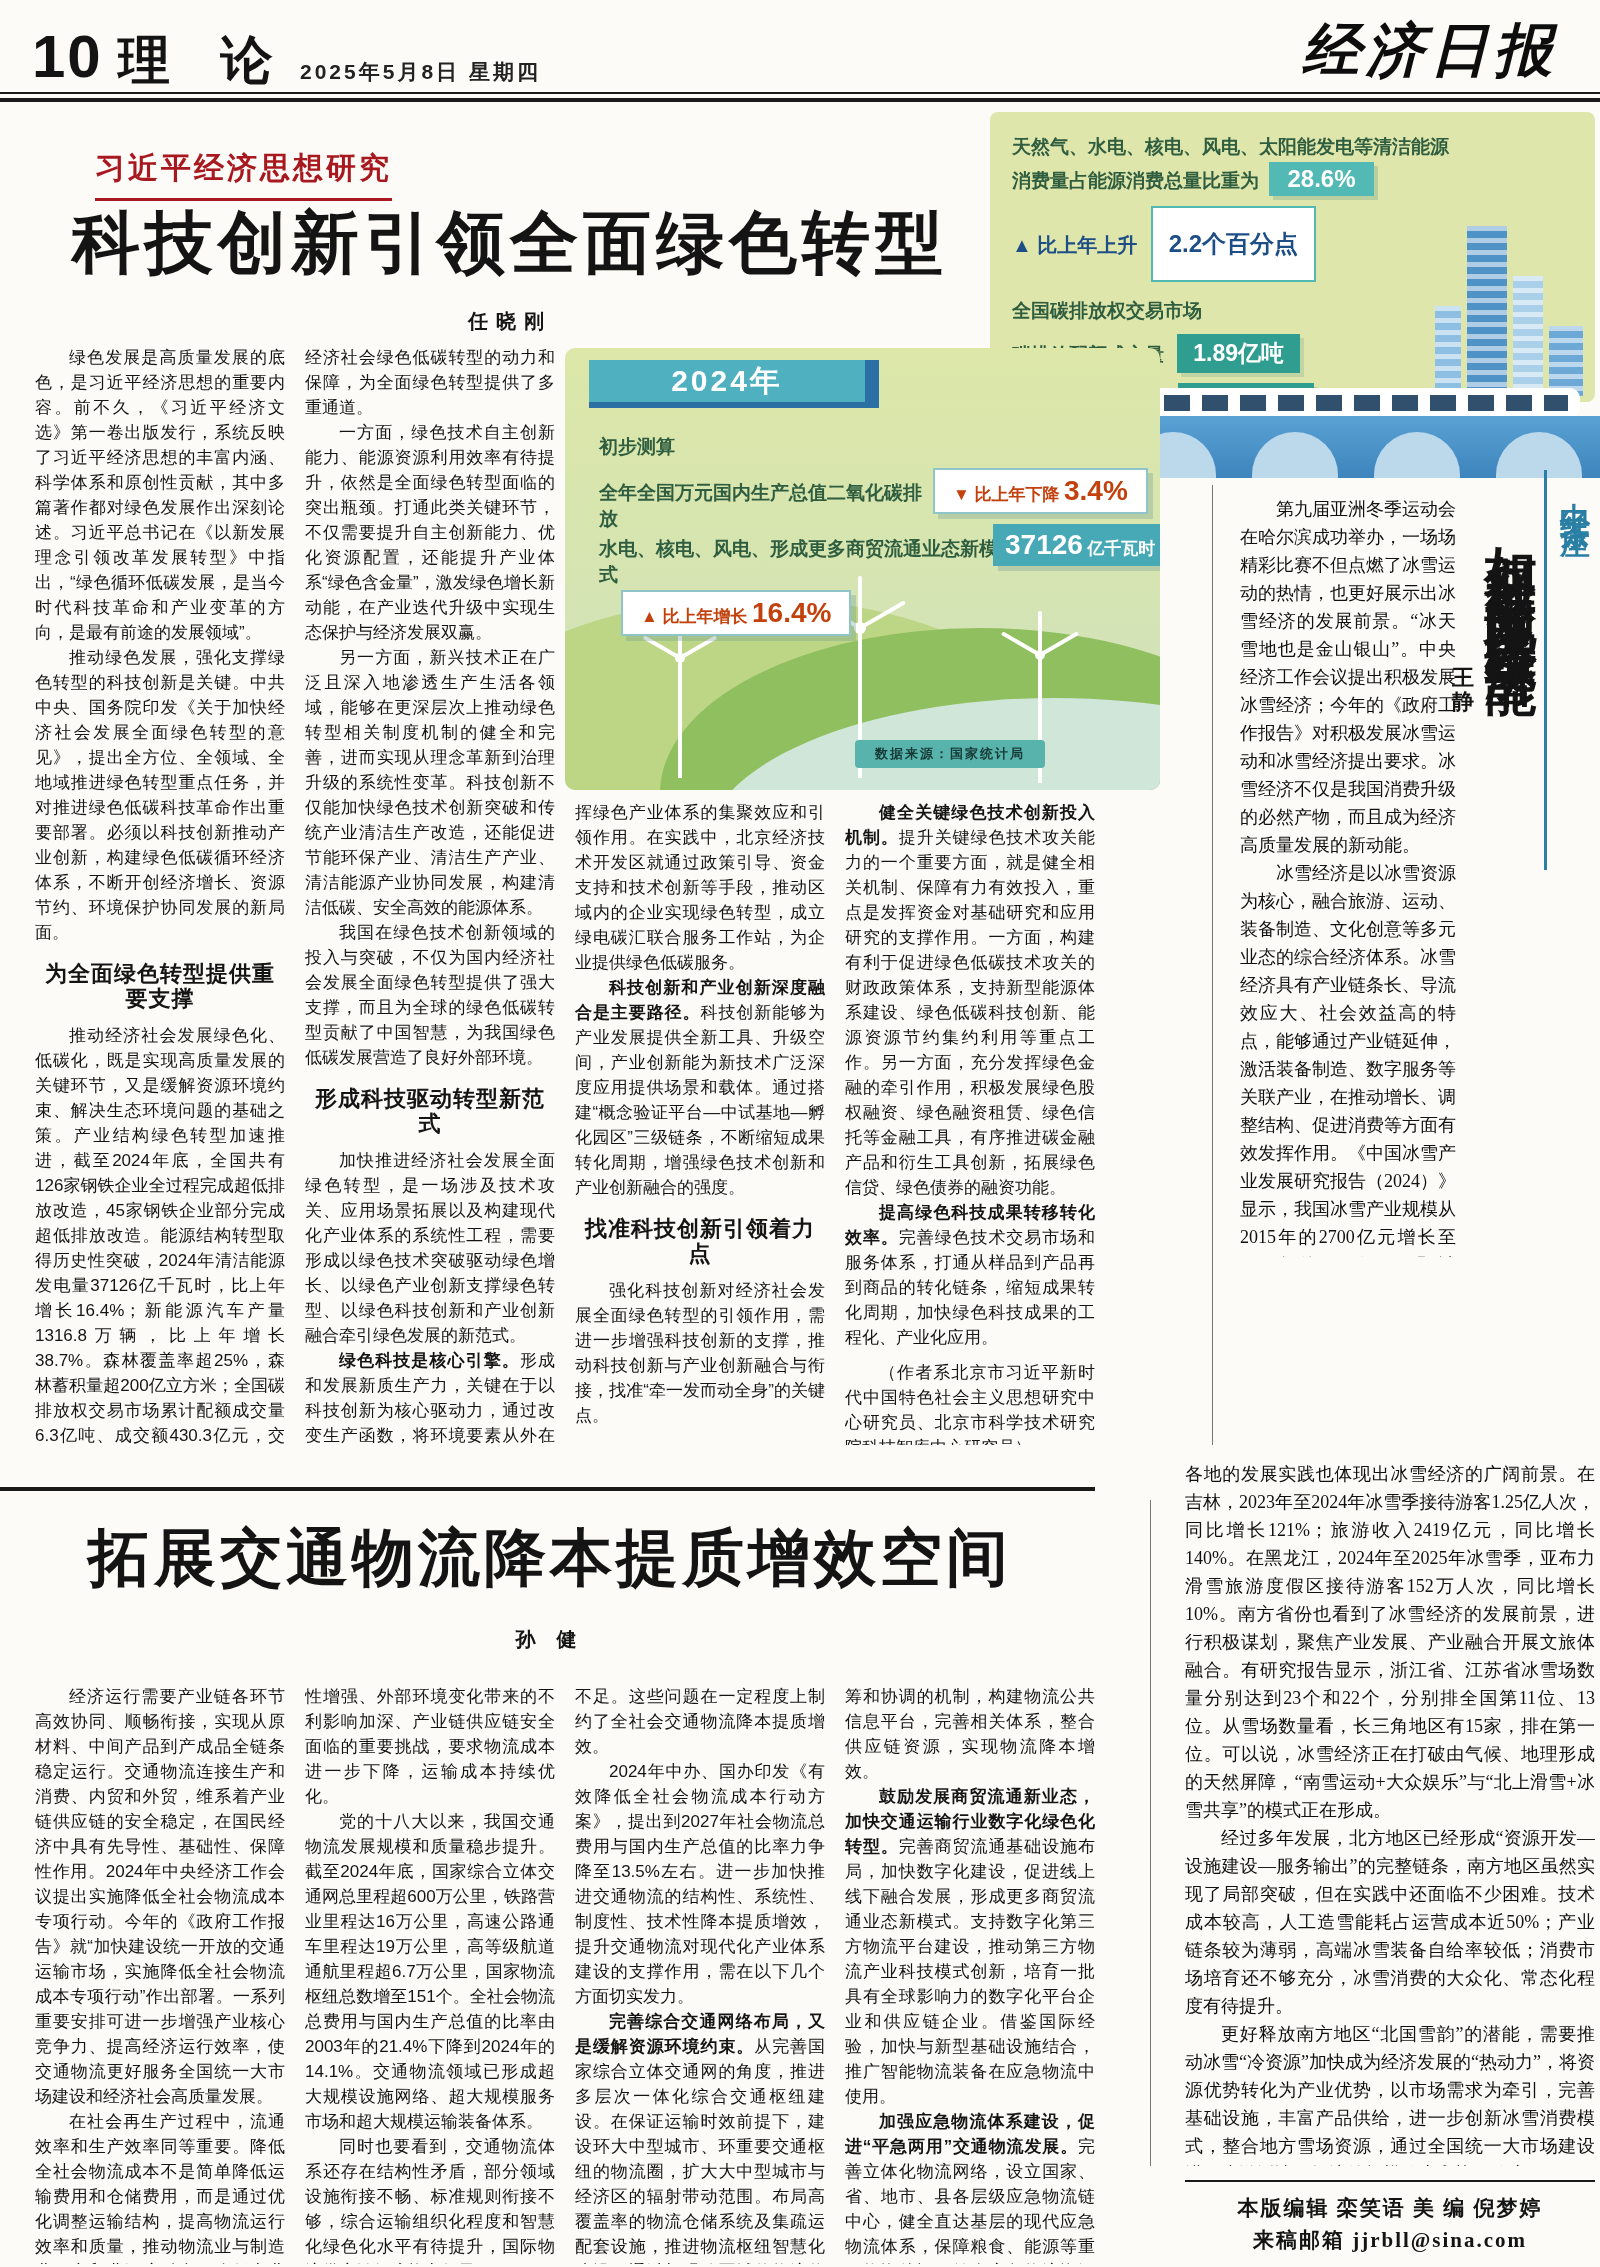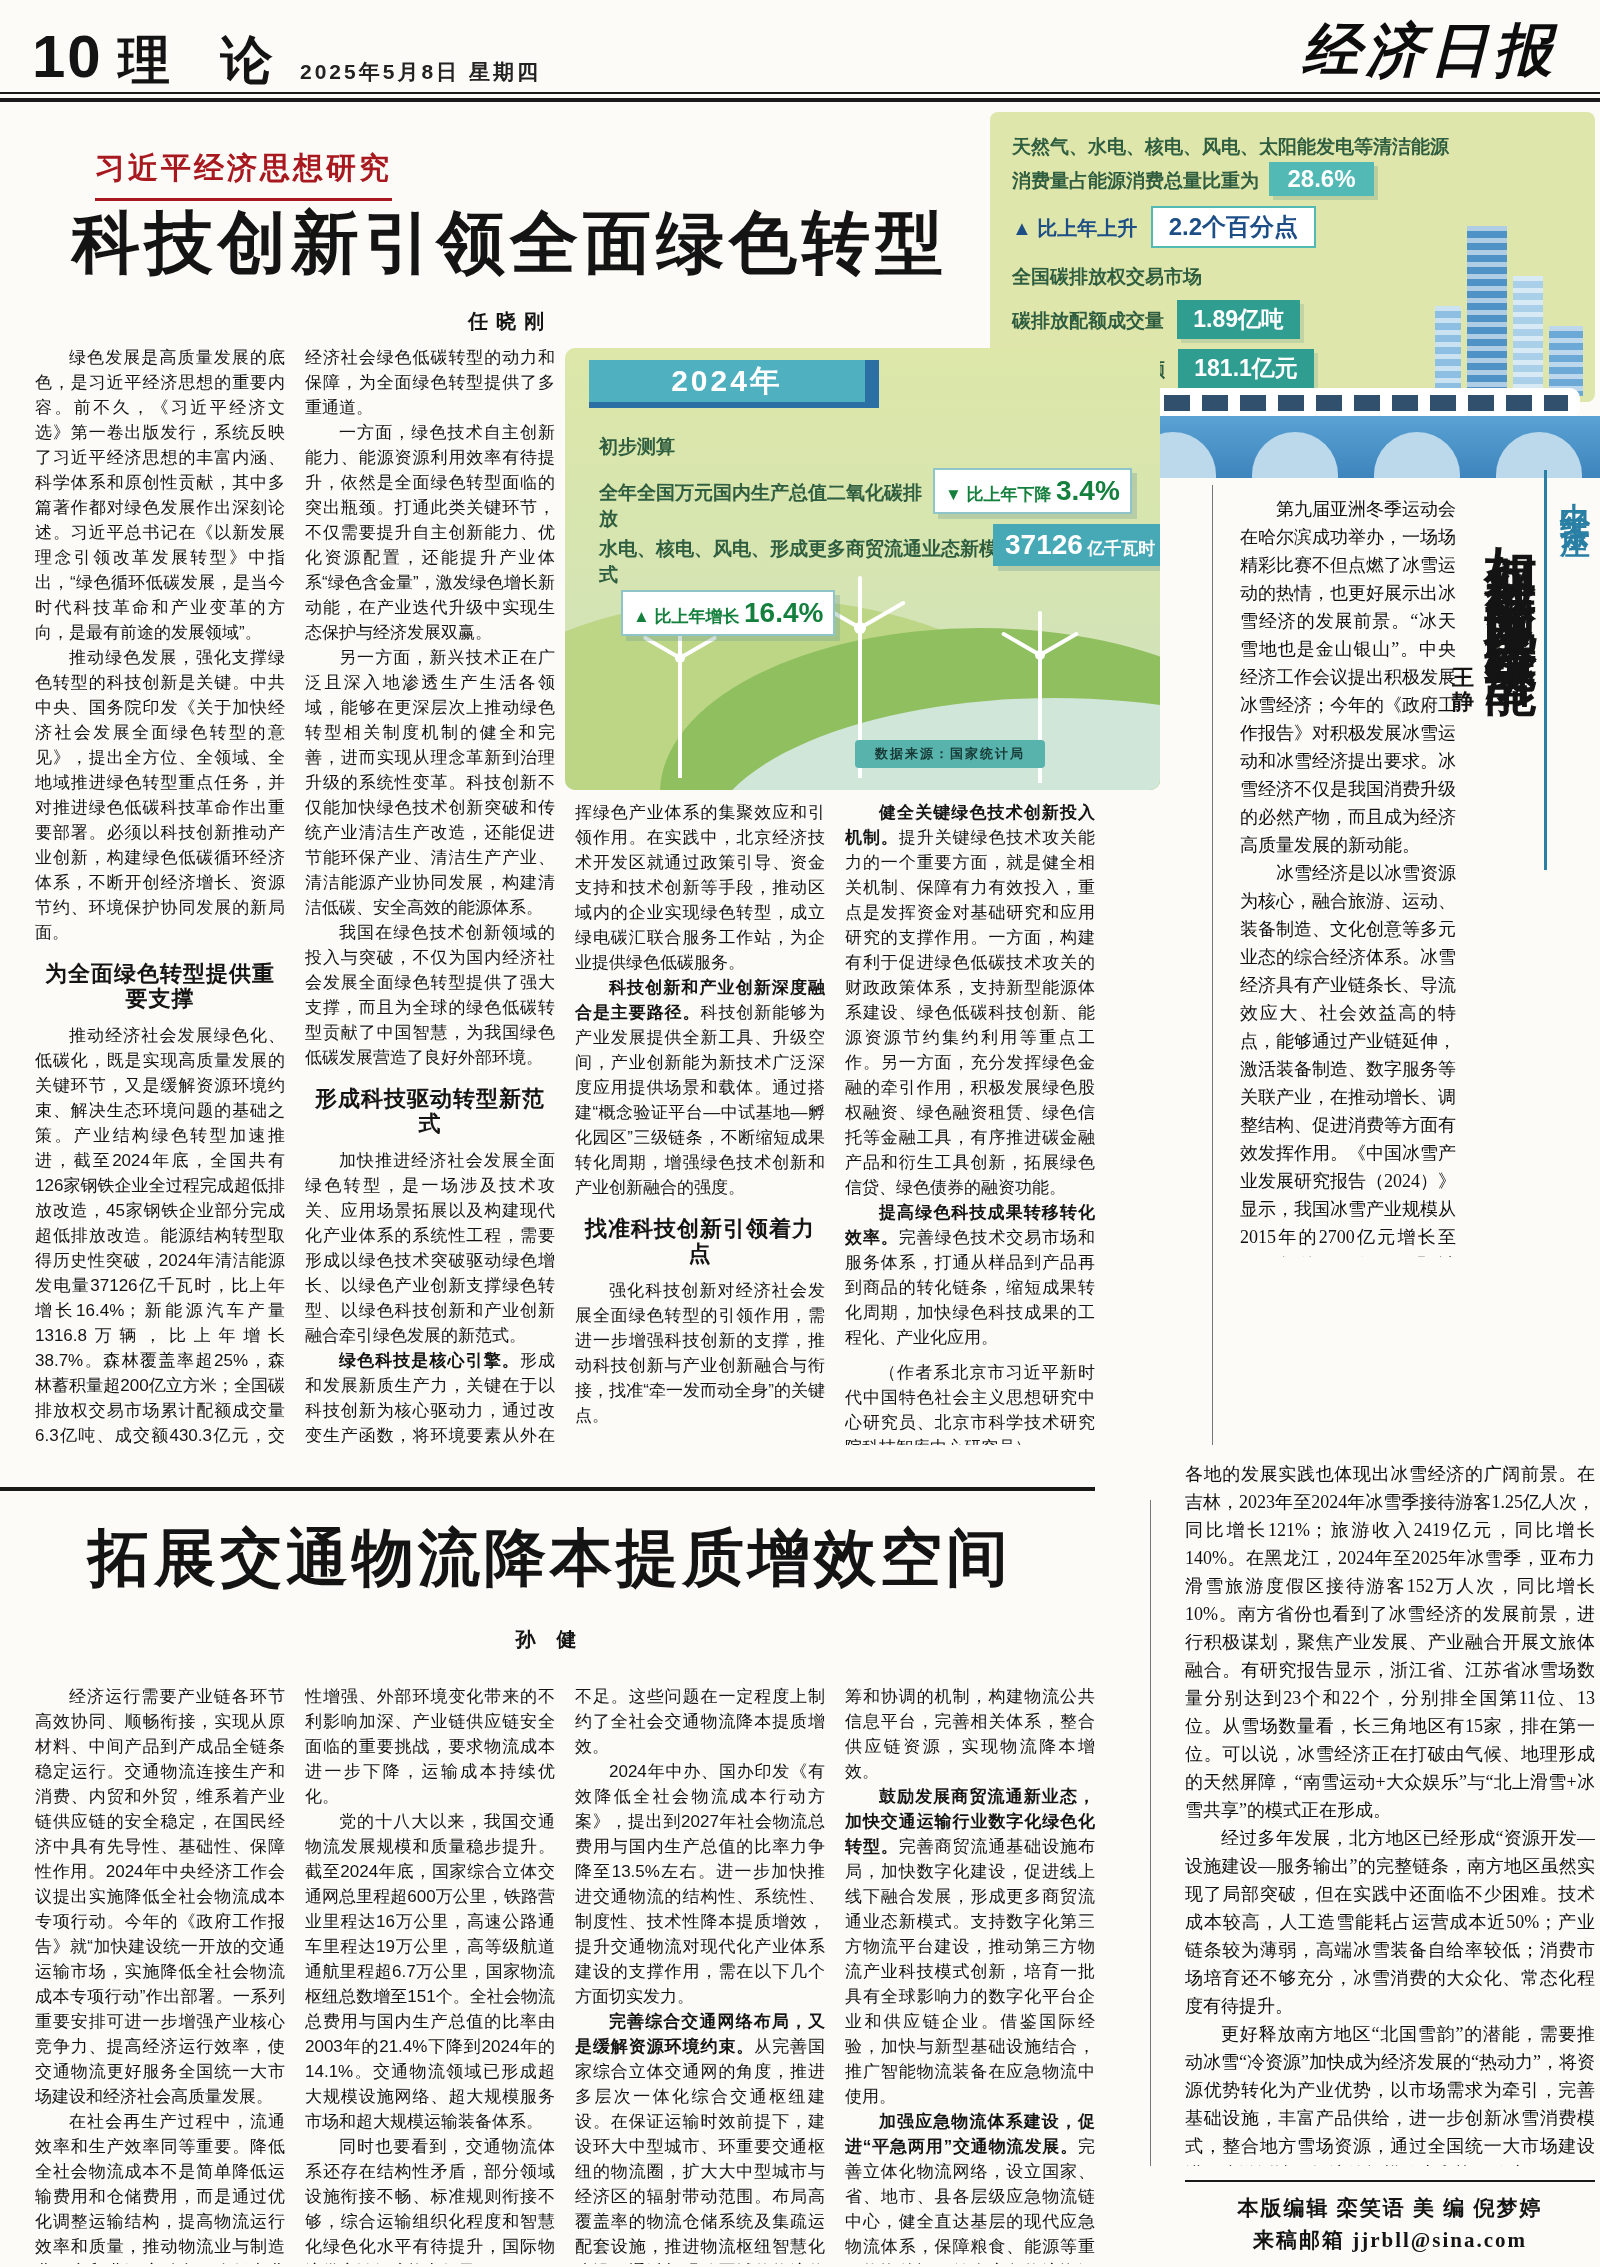--- a/index.html
+++ b/index.html
@@ -24,39 +24,39 @@
   .col p.cont{text-indent:0;}
   .col h3.subhead{margin:16px 0 12px;font-size:22px;font-weight:900;text-align:center;letter-spacing:1px;}
   .col p b{font-weight:900;}
   .col p.author-note{font-family:"Liberation Serif","DejaVu Serif",serif;margin-top:10px;}
   
   .stats-panel{background:#dfe6ab;border-radius:8px;padding:20px 22px;box-sizing:border-box;color:#2f5d3f;overflow:hidden;}
   .sp-text{font-size:19px;line-height:30px;font-weight:700;}
   .sp-consumption{position:relative;width:440px;padding-right:10px;}
   .box{display:inline-block;text-align:center;font-weight:900;}
   .box-teal{background:#53b9b5;color:#fff;font-size:24px;padding:3px 18px;box-shadow:4px 4px 0 #b9cfa0;}
-  .box-white{background:#fff;border:2px solid #53b9b5;color:#1d4e86;font-size:24px;padding:3px 16px;}
+  .box-white{background:#fff;border:2px solid #53b9b5;color:#1d4e86;font-size:24px;padding:20px 16px;}
   .navy{color:#1d4e86;font-weight:900;}
   .box-green{background:#2f9e90;color:#fff;font-size:23px;padding:4px 16px;box-shadow:4px 4px 0 #c2d4a3;}
   .sp-row{margin-top:10px;font-size:19px;font-weight:700;}
   .buildings{position:absolute;right:12px;bottom:6px;display:flex;align-items:flex-end;gap:6px;}
   .tower{background-image:repeating-linear-gradient(180deg,rgba(255,255,255,.55) 0 5px,rgba(0,0,0,0) 5px 12px);}
   
   .bridge{background:linear-gradient(180deg,#5aa3d4,#3e84bd);display:flex;align-items:flex-end;justify-content:space-around;overflow:hidden;}
   .arch{width:86px;height:46px;background:#bcd9ec;border-radius:86px 86px 0 0;}
   .train{background:#fff;border-radius:10px;display:flex;align-items:center;gap:10px;padding:0 12px;box-sizing:border-box;}
   .train .car{flex:1;height:16px;background:repeating-linear-gradient(90deg,#31506e 0 26px,#fff 26px 38px);}
   
   .green-info{background:linear-gradient(180deg,#dce7a8 0%,#d5e4b2 55%,#cfe2c6 100%);border-radius:10px;overflow:hidden;}
   .gi-header{position:absolute;left:24px;top:12px;width:290px;height:48px;background:#2c6fa4;}
   .gi-header .inner{position:absolute;left:0;top:0;right:14px;bottom:6px;background:#4fb0c0;
       color:#fff;font-size:30px;font-weight:900;text-align:center;line-height:42px;letter-spacing:3px;}
   .gi-label{position:absolute;font-size:19px;font-weight:700;color:#2f5d3f;}
-  .gi-box-white{position:absolute;background:#fff;border:2px solid #8fc4c9;color:#15803d;font-weight:900;
-      text-align:center;padding:5px 10px;box-shadow:5px 5px 0 rgba(120,160,150,.35);white-space:nowrap;}
+  .gi-box-white{position:absolute;background:#fff;border:2px solid #8fc4c9;color:#c2410c;font-weight:900;
+      text-align:center;padding:5px 18px;box-shadow:5px 5px 0 rgba(120,160,150,.35);white-space:nowrap;}
   .gi-box-teal{position:absolute;background:#46a9b5;color:#fff;font-weight:900;text-align:center;
       padding:5px 12px;box-shadow:5px 5px 0 rgba(120,160,150,.35);white-space:nowrap;}
   .gi-big{font-size:28px;}
   .gi-small{font-size:17px;}
   .hill{position:absolute;border-radius:50%;}
   .gi-caption{position:absolute;background:#57b3ab;color:#173a36;font-weight:900;font-size:13px;
       padding:5px 20px;border-radius:4px;letter-spacing:2px;}
   .turbine{position:absolute;}
   
   .kai{font-family:"Liberation Serif","DejaVu Serif",serif;}

